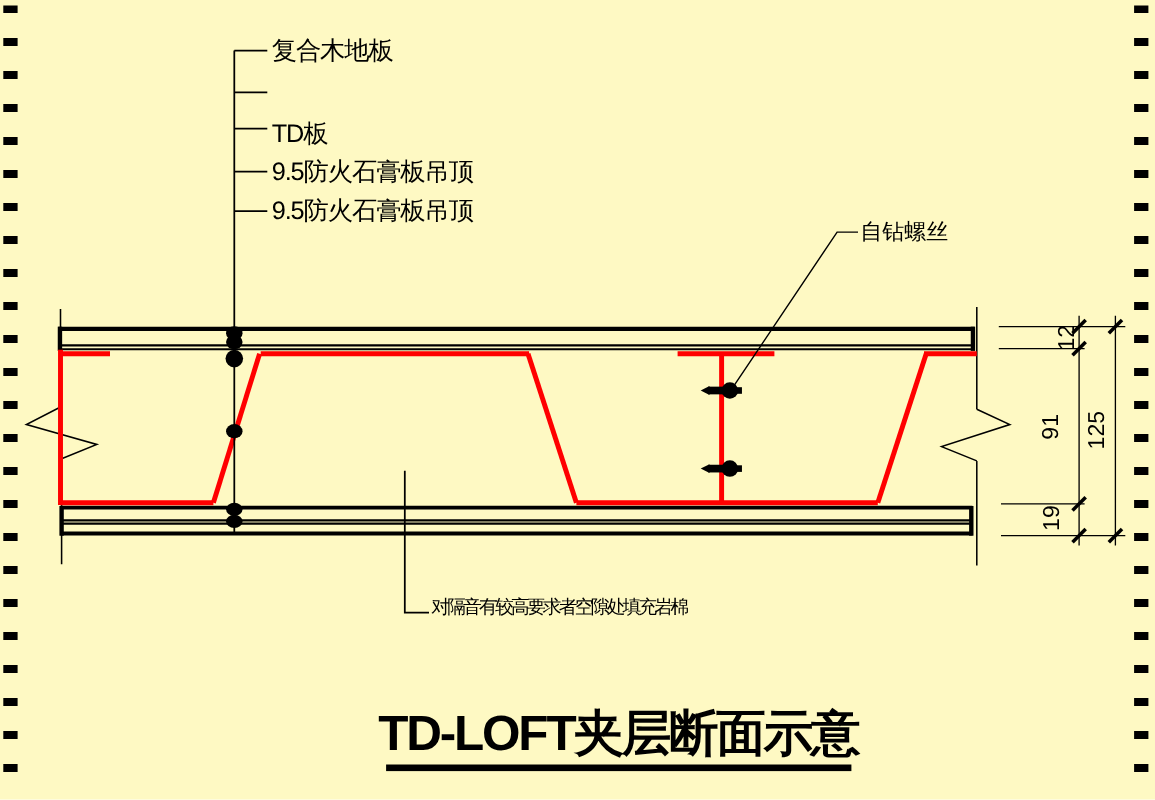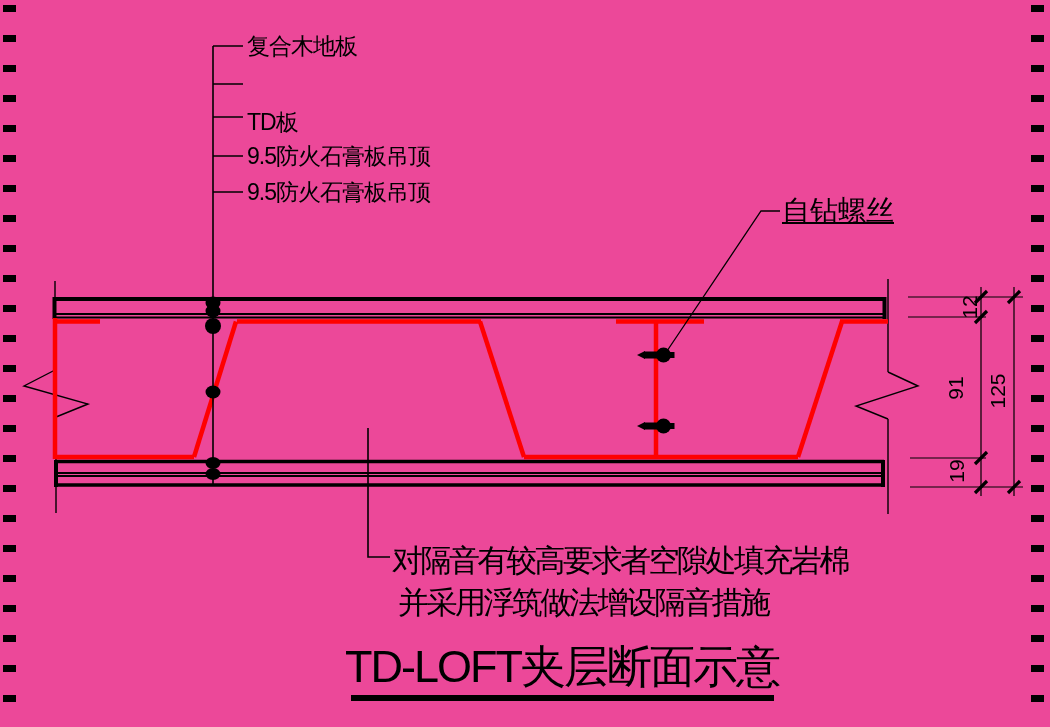--- a/index.html
+++ b/index.html
@@ -1,38 +1,38 @@
 <!DOCTYPE html>
 <html><head>
 <meta charset="utf-8">
 <style>
   html,body{margin:0;padding:0;background:#ffffff;}
   .canvas{
-    position:relative;width:1050px;height:727px;background:#ec4899;overflow:hidden;
+    position:relative;width:1050px;height:727px;background:#fef9c3;overflow:hidden;
     font-family:"Liberation Sans","DejaVu Sans",sans-serif;color:#000;
   }
   .abs{position:absolute;}
   .label{
     position:absolute;left:247px;transform:translateY(-50%);
     font-size:23px;letter-spacing:-1px;white-space:nowrap;color:#000;
   }
   .callout{
     position:absolute;left:782px;top:211px;transform:translateY(-50%);
-    font-size:28px;letter-spacing:0px;white-space:nowrap;text-decoration:underline;
+    font-size:20px;letter-spacing:0px;white-space:nowrap;
   }
   .note{
-    position:absolute;font-size:31px;letter-spacing:-2.5px;white-space:nowrap;color:#000;
+    position:absolute;font-size:17px;letter-spacing:-2.5px;white-space:nowrap;color:#000;
   }
   .dim{
     position:absolute;font-size:21px;white-space:nowrap;color:#000;
     transform:translate(-50%,-50%) rotate(-90deg);
   }
   .title{
     position:absolute;left:562px;top:637px;transform:translateX(-50%);
-    font-size:45px;font-weight:normal;letter-spacing:-2px;white-space:nowrap;color:#000;
+    font-size:45px;font-weight:bold;letter-spacing:-2px;white-space:nowrap;color:#000;
   }
   .title-underline{
     position:absolute;left:351px;top:695px;width:423px;height:6px;background:#000;
   }
   .edge-marks{
     position:absolute;top:5px;width:13px;height:716px;
     background:repeating-linear-gradient(to bottom,#000 0px,#000 7px,transparent 7px,transparent 30px);
   }
   .edge-left{left:3px;}
   .edge-right{left:1031px;}
@@ -137,18 +137,17 @@
   <div class="label" style="top:192px">9.5防火石膏板吊顶</div>
 
   <div class="callout">自钻螺丝</div>
 
   <div class="dim" style="left:970px;top:307px">12</div>
   <div class="dim" style="left:956px;top:388px">91</div>
   <div class="dim" style="left:957px;top:471px">19</div>
   <div class="dim" style="left:998px;top:391px">125</div>
 
   <div class="note" style="left:392px;top:540px">对隔音有较高要求者空隙处填充岩棉</div>
-  <div class="note" style="left:398px;top:582px">并采用浮筑做法增设隔音措施</div>
 
   <div class="title">TD-LOFT夹层断面示意</div>
   <div class="title-underline"></div>
 
 </div>
 
 </body></html>

